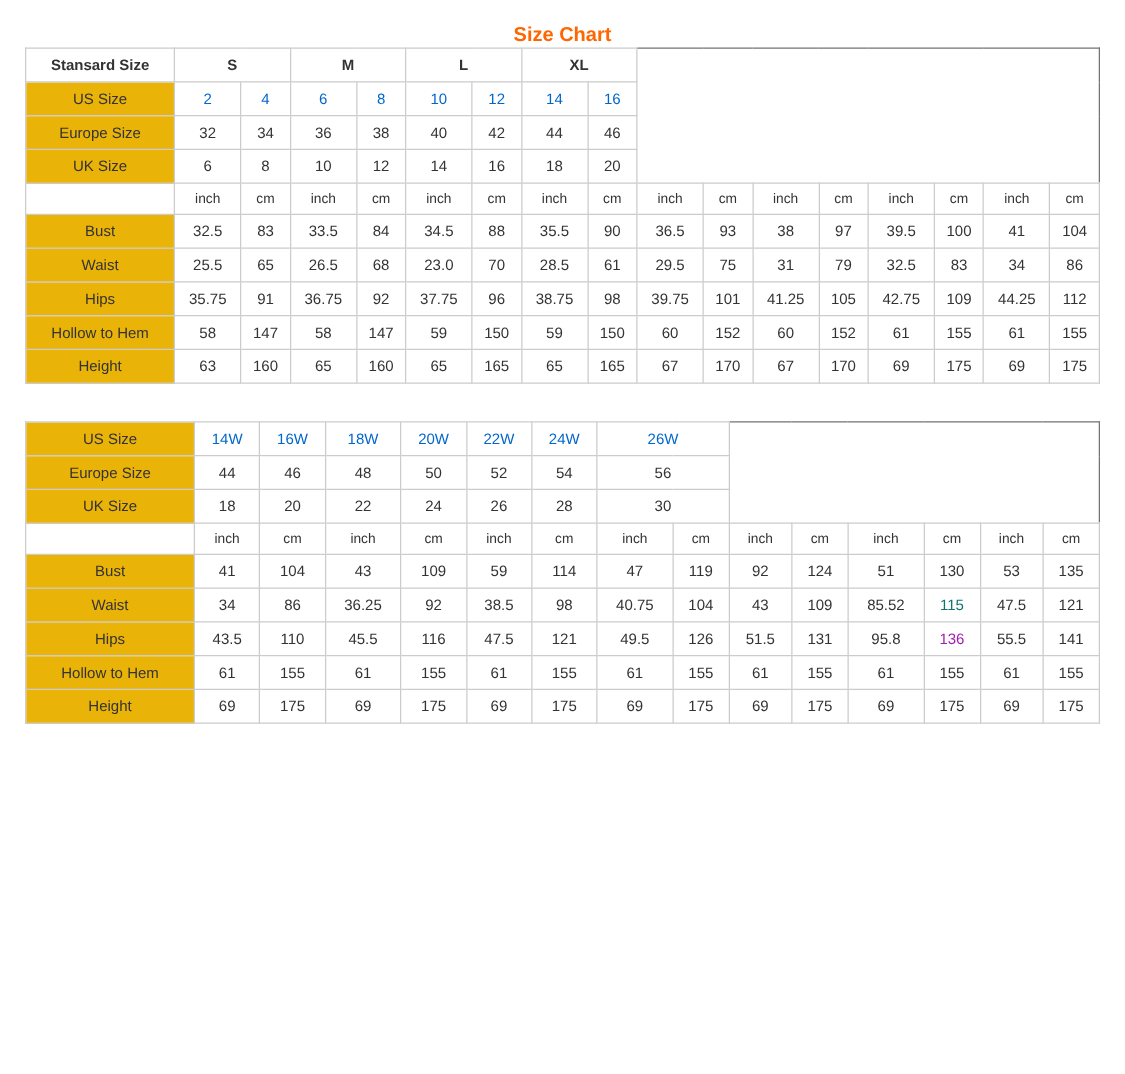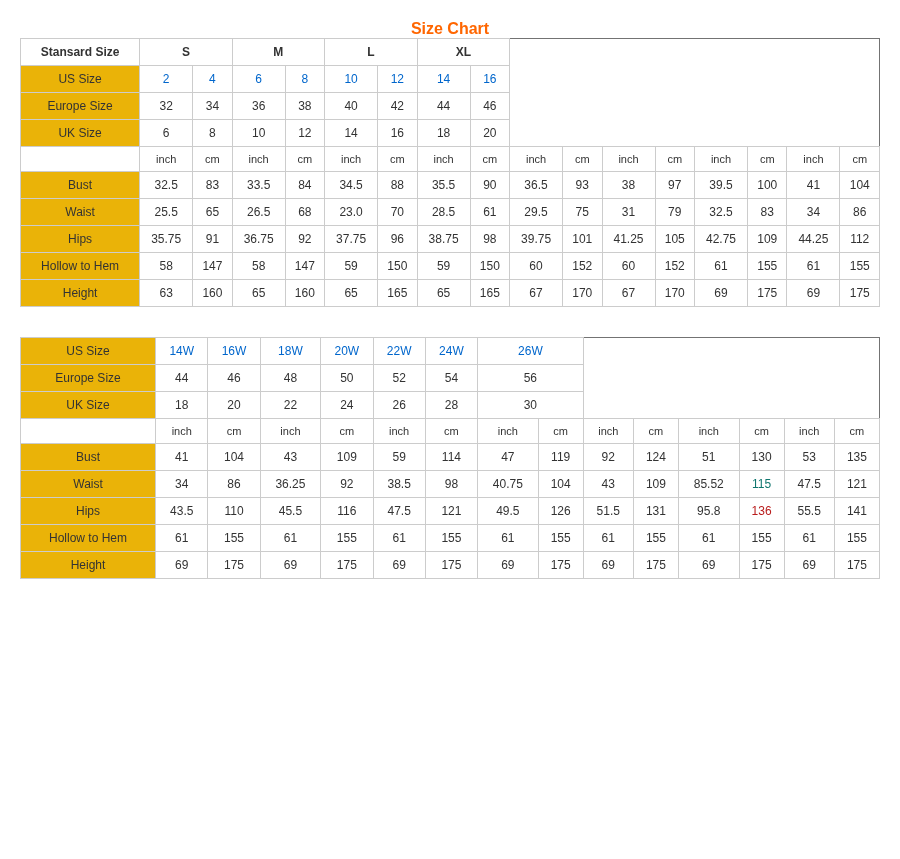--- a/index.html
+++ b/index.html
@@ -323,21 +323,21 @@
           <td>110</td>
         <td>45.5</td>
           <td>116</td>
         <td>47.5</td>
           <td>121</td>
         <td>49.5</td>
           <td>126</td>
         <td>51.5</td>
           <td>131</td>
         <td>95.8</td>
-          <td style="color:#b91c1c">136</td>
+          <td style="color:#a21caf">136</td>
         <td>55.5</td>
           <td>141</td>
       </tr>
 
       <tr>
         <td class="row-header">Hollow to Hem</td>
         <td>61</td>
           <td>155</td>
         <td>61</td>
           <td>155</td>

